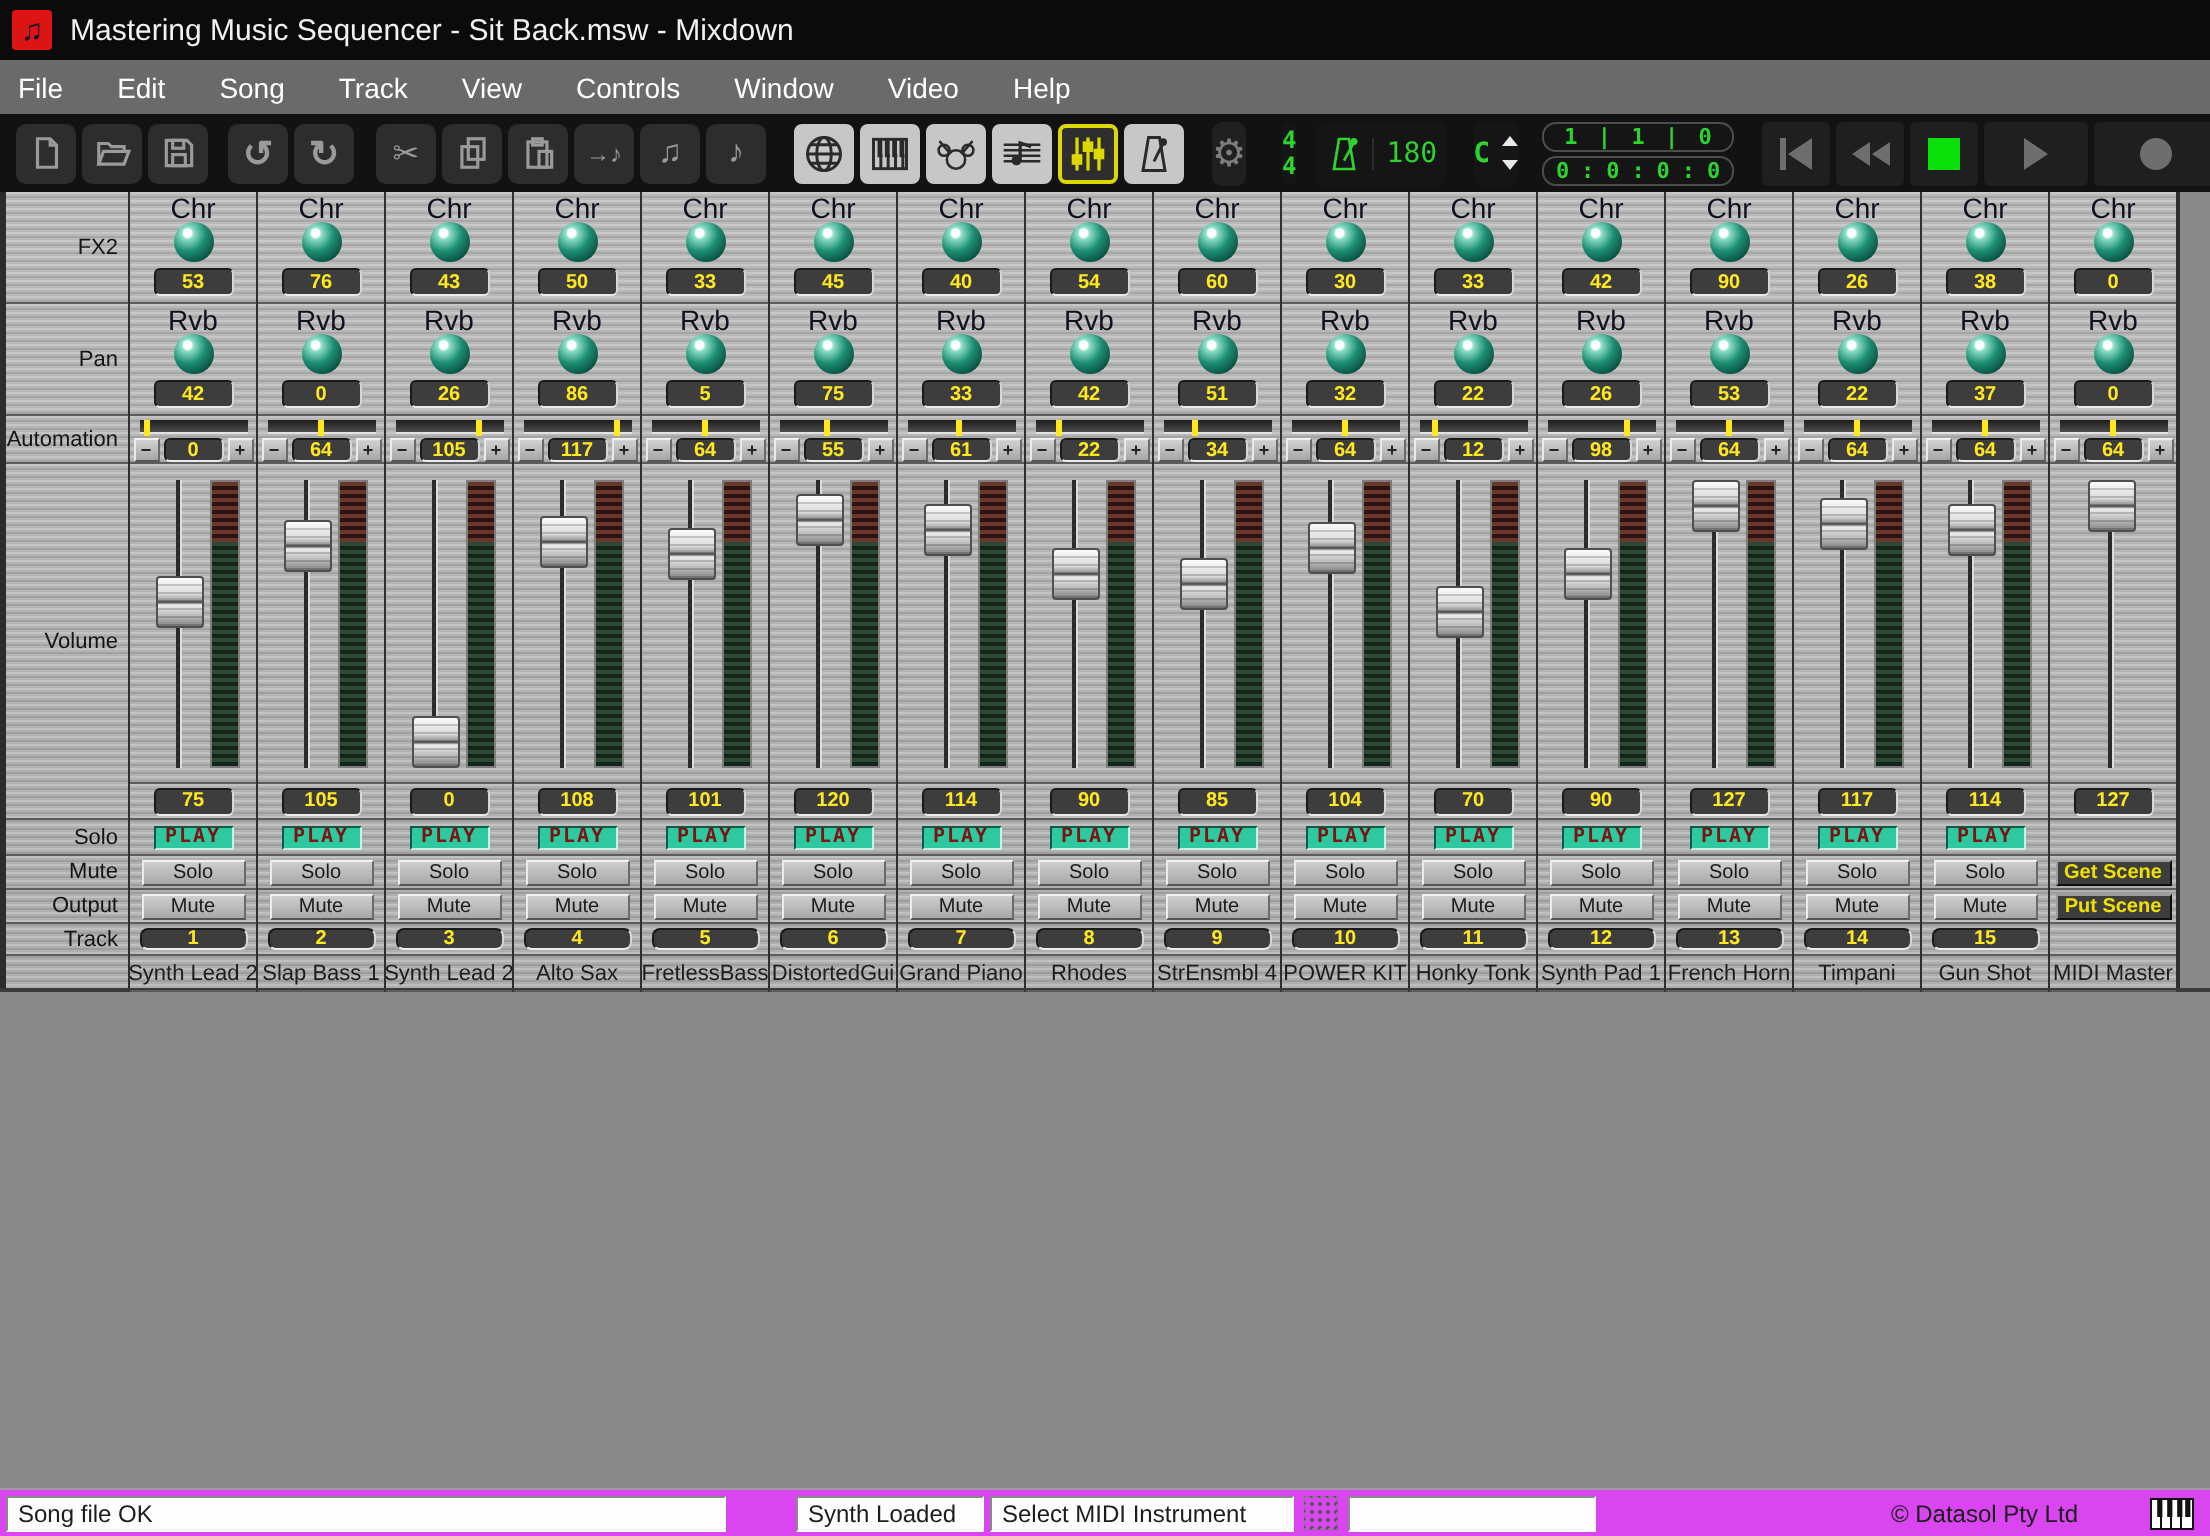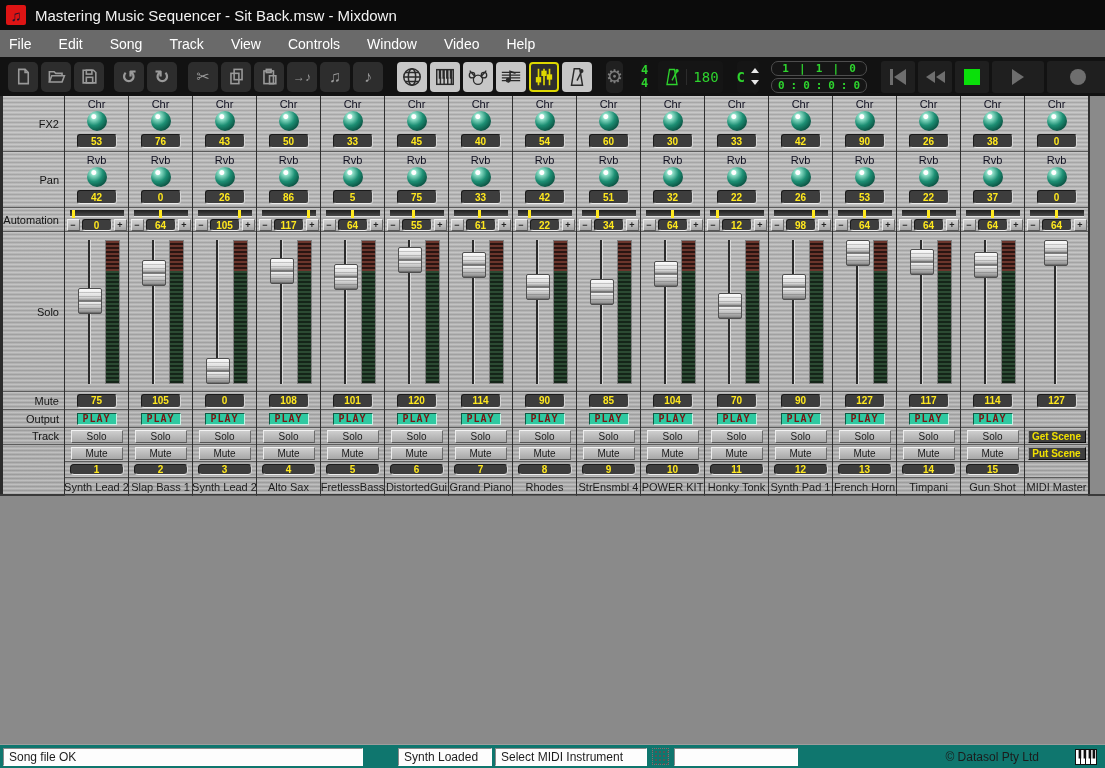--- a/index.html
+++ b/index.html
@@ -61,21 +61,21 @@
     repeating-linear-gradient(180deg, rgba(255,255,255,.20) 0 1px, rgba(255,255,255,0) 1px 2px, rgba(0,0,0,.10) 2px 3px, rgba(0,0,0,0) 3px 4px),
     linear-gradient(180deg,#bababa,#aeaeae); }
   .rows { display:grid; grid-template-rows:56px 56px 24px 160px 18px 18px 17px 17px 16px 18px; }
   .labels-col { width:64px; border-left:3px solid #2c2c2c; }
   .labels-col .lab { display:flex; align-items:center; justify-content:flex-end; padding-right:5px;
     font-size:11px; color:#141414; border-bottom:1px solid #5c5c5c; }
   .lab-vol { grid-row:4 / span 2; }
   .strip { width:64px; border-left:1px solid #2f2f2f; }
   .strip > div { border-bottom:1px solid #5c5c5c; position:relative; }
   .fx-cell { display:flex; flex-direction:column; align-items:center; padding-top:2px; gap:1px; }
-  .knob-label { font-size:11px; color:#101020; line-height:12px; }
+  .knob-label { font-size:14px; color:#101020; line-height:12px; }
   .knob { width:20px; height:20px; border-radius:50%;
     background: radial-gradient(circle at 34% 28%, #ffffff 0 2px, #8fdfc8 3px, #1d8f74 9px, #0b5343 15px, #063328 19px); }
   .lcd { background:#3d3d3d; color:#ffe81e; font-weight:bold; font-size:10px;
     display:flex; align-items:center; justify-content:center; border-radius:3px;
     border-top:1px solid #1a1a1a; border-left:1px solid #1a1a1a; border-bottom:1px solid #ececec; border-right:1px solid #d6d6d6; }
   .lcd-fx { width:40px; height:14px; margin-top:2px; }
   .pan-cell { display:flex; flex-direction:column; align-items:center; padding-top:2px; gap:2px; }
   .pan-track { position:relative; width:54px; height:8px;
     background:linear-gradient(180deg,#1e1e1e,#4c4c4c); border-bottom:1px solid #e2e2e2; }
   .pan-tick { position:absolute; top:0; width:3px; height:8px; background:#ffe81e; }
@@ -110,21 +110,21 @@
   .lcd-out { width:54px; height:11px; border-radius:4px; }
   .track-cell { font-size:11px; color:#1c1c1c; white-space:nowrap; overflow:hidden; }
   .strip .master-only { display:none; }
   .strip.master .master-only { display:flex; }
   .strip.master .groove { left:29px; }
   .strip.master .handle { left:19px; }
   .mixer-right-fill { flex:1; background:#8a8a8a; border-left:2px solid #2f2f2f; }
 
   
   .desk { flex:1; background:#8a8a8a; }
-  .statusbar { height:24px; background:#0f766e; border-top:1px solid #9d9d9d; display:flex; align-items:center;
+  .statusbar { height:24px; background:#d946ef; border-top:1px solid #9d9d9d; display:flex; align-items:center;
     padding:0 8px 0 3px; gap:3px; flex:0 0 auto; font-size:12px; color:#1c1c1c; }
   .sfield { height:18px; background:#fdfdfd; border-top:1px solid #8a8a8a; border-left:1px solid #8a8a8a;
     border-bottom:1px solid #ffffff; border-right:1px solid #ffffff; display:flex; align-items:center; padding-left:5px; }
   .sf1 { width:360px; } .sf2 { width:94px;margin-left:32px; } .sf3 { width:152px; } .sf4 { width:124px; }
   .gridicon { width:17px; height:17px; margin:0 2px; border:1px dotted #777;
     background:radial-gradient(#555 0.8px, transparent 1px); background-size:4px 4px; background-position:1px 1px; }
   .spacer { flex:1; }
   .copyright { color:#1c1c1c; margin-right:33px; }
   .statpiano { width:22px; height:16px; }
 </style>
@@ -312,20 +312,21 @@
           <div class="rec-ci"></div>
         </div>
 
     </div>
   </div>
 
   <div class="mixer">
     <div class="labels-col rows metal">
       <div class="lab">FX2</div>
       <div class="lab">Pan</div>
+      <div class="lab lab-vol">Volume</div>
       <div class="lab">Automation</div>
       <div class="lab">Solo</div>
       <div class="lab">Mute</div>
       <div class="lab">Output</div>
       <div class="lab">Track</div>
     </div>
     <div style="display:flex;">
         <div class="strip rows metal">
       <div class="fx-cell">
         <div class="knob-label">Chr</div>

